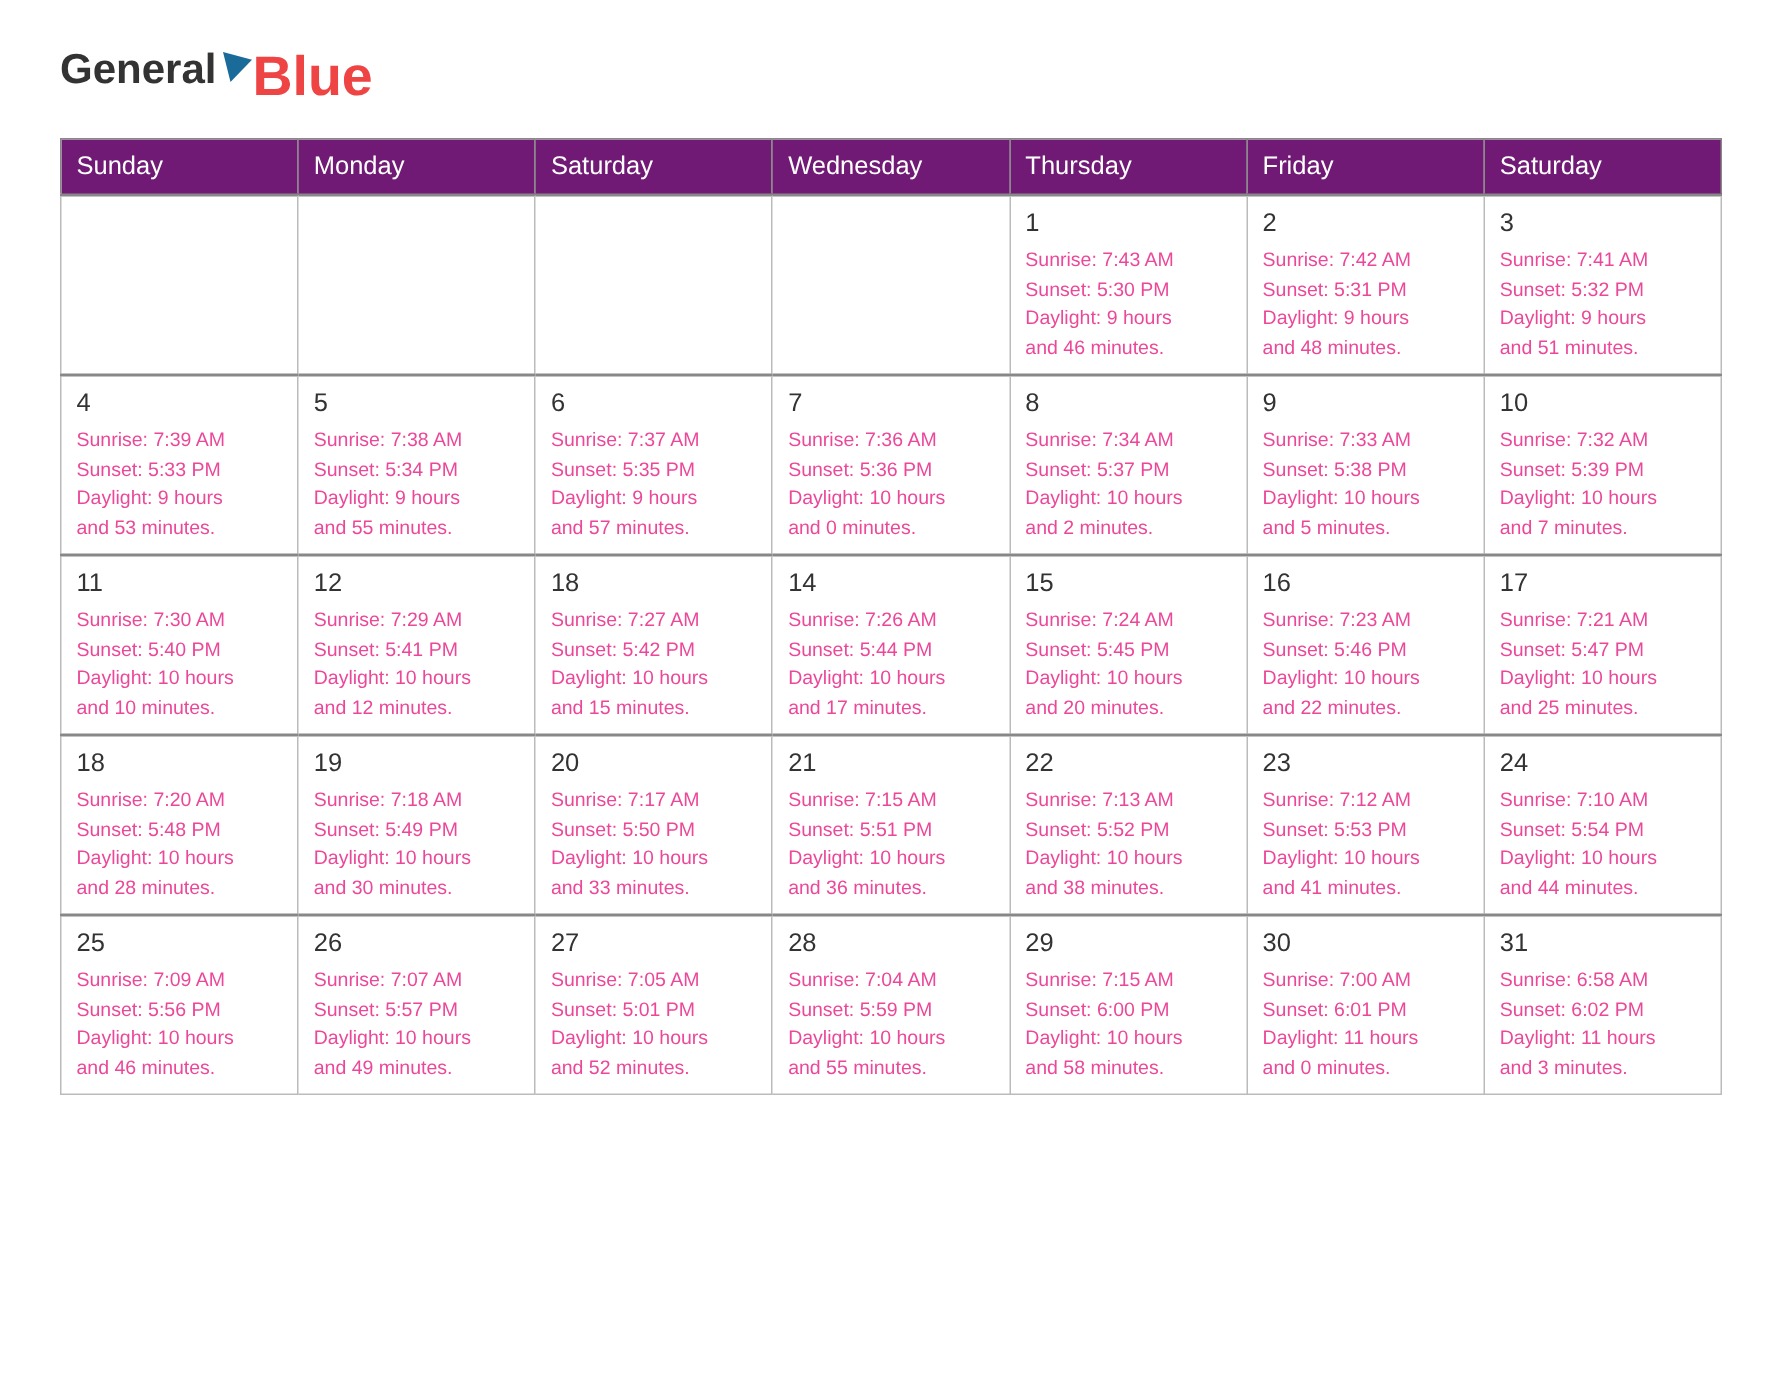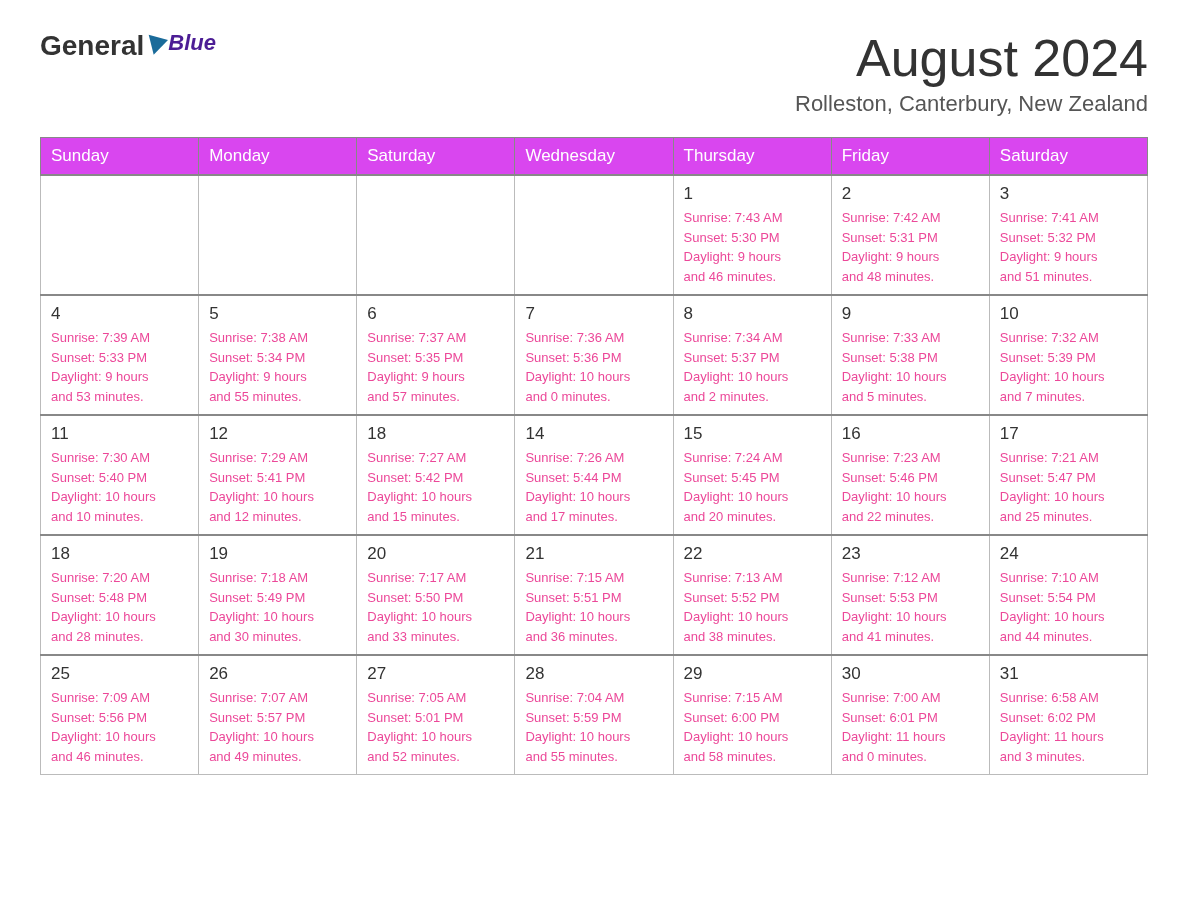--- a/index.html
+++ b/index.html
@@ -32,24 +32,23 @@
       width: 0;
       height: 0;
       border-left: 10px solid transparent;
       border-right: 10px solid transparent;
       border-top: 18px solid #1a6b9a;
       display: inline-block;
       margin: 0 2px;
       transform: rotate(15deg);
     }
     .logo-blue {
-      color: #4c1d95;
-      font-size: 22px;
+      color: #ef4444;
+      font-size: 37px;
       font-weight: bold;
-      font-style: italic;
     }
     .header-right {
       text-align: right;
     }
     .month-title {
       font-size: 52px;
       font-weight: 300;
       color: #333;
       line-height: 1.1;
     }
@@ -57,21 +56,21 @@
       font-size: 22px;
       color: #555;
       margin-top: 4px;
     }
     .calendar {
       width: 100%;
       border-collapse: collapse;
       border: 1px solid #888;
     }
     .calendar th {
-      background-color: #d946ef;
+      background-color: #701a75;
       color: #fff;
       padding: 8px 10px;
       text-align: left;
       font-size: 17px;
       font-weight: normal;
       border: 1px solid #888;
       margin-top: 25px;
     }
     .calendar td {
       vertical-align: top;
@@ -103,24 +102,20 @@
 </head>
 <body>
 
 <div class="header">
   <div class="logo">
     <div class="logo-text">
       <span class="logo-general">General</span>
         <span class="logo-triangle"></span>
     </div>
     <div class="logo-blue">Blue</div>
-  </div>
-  <div class="header-right">
-    <div class="month-title">August 2024</div>
-    <div class="location">Rolleston, Canterbury, New Zealand</div>
   </div>
 </div>
 
 <table class="calendar">
   <thead>
     <tr>
     <th>Sunday</th>
         <th>Monday</th>
         <th>Saturday</th>
         <th>Wednesday</th>

